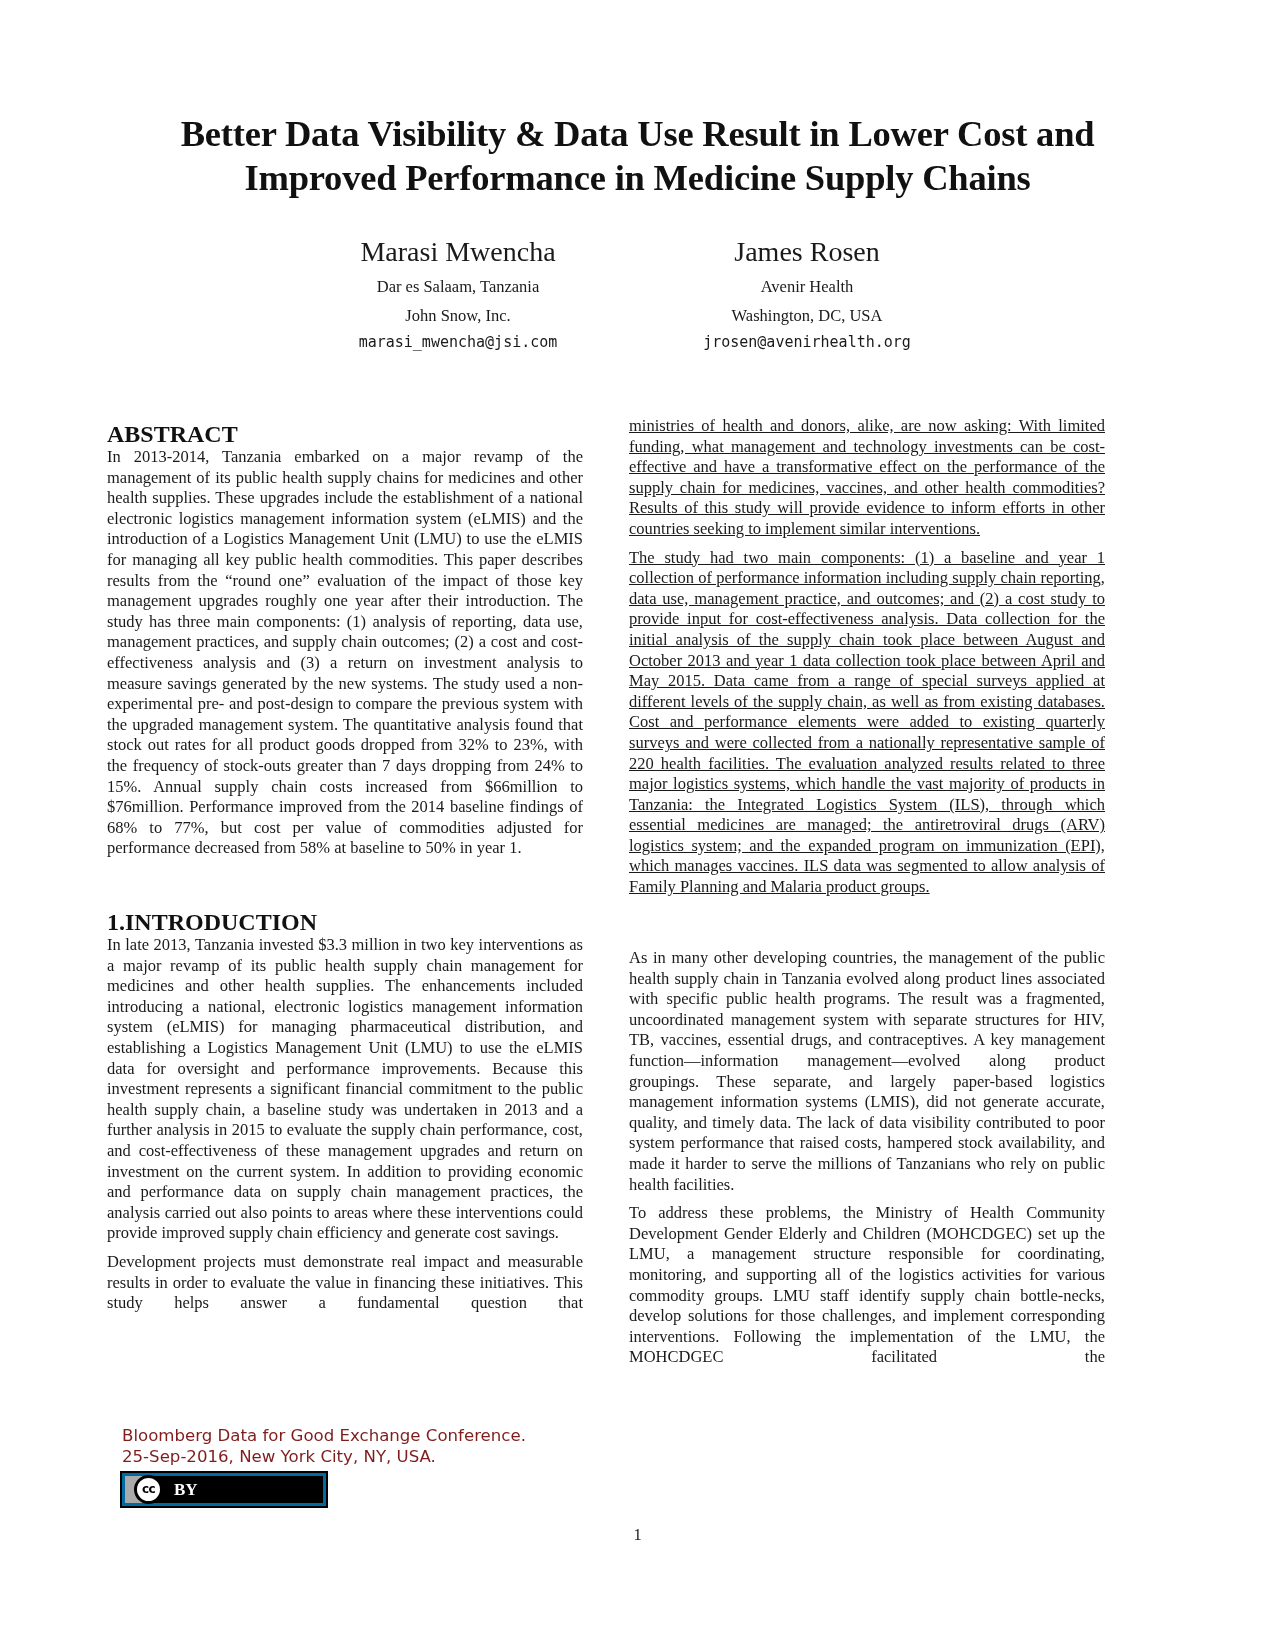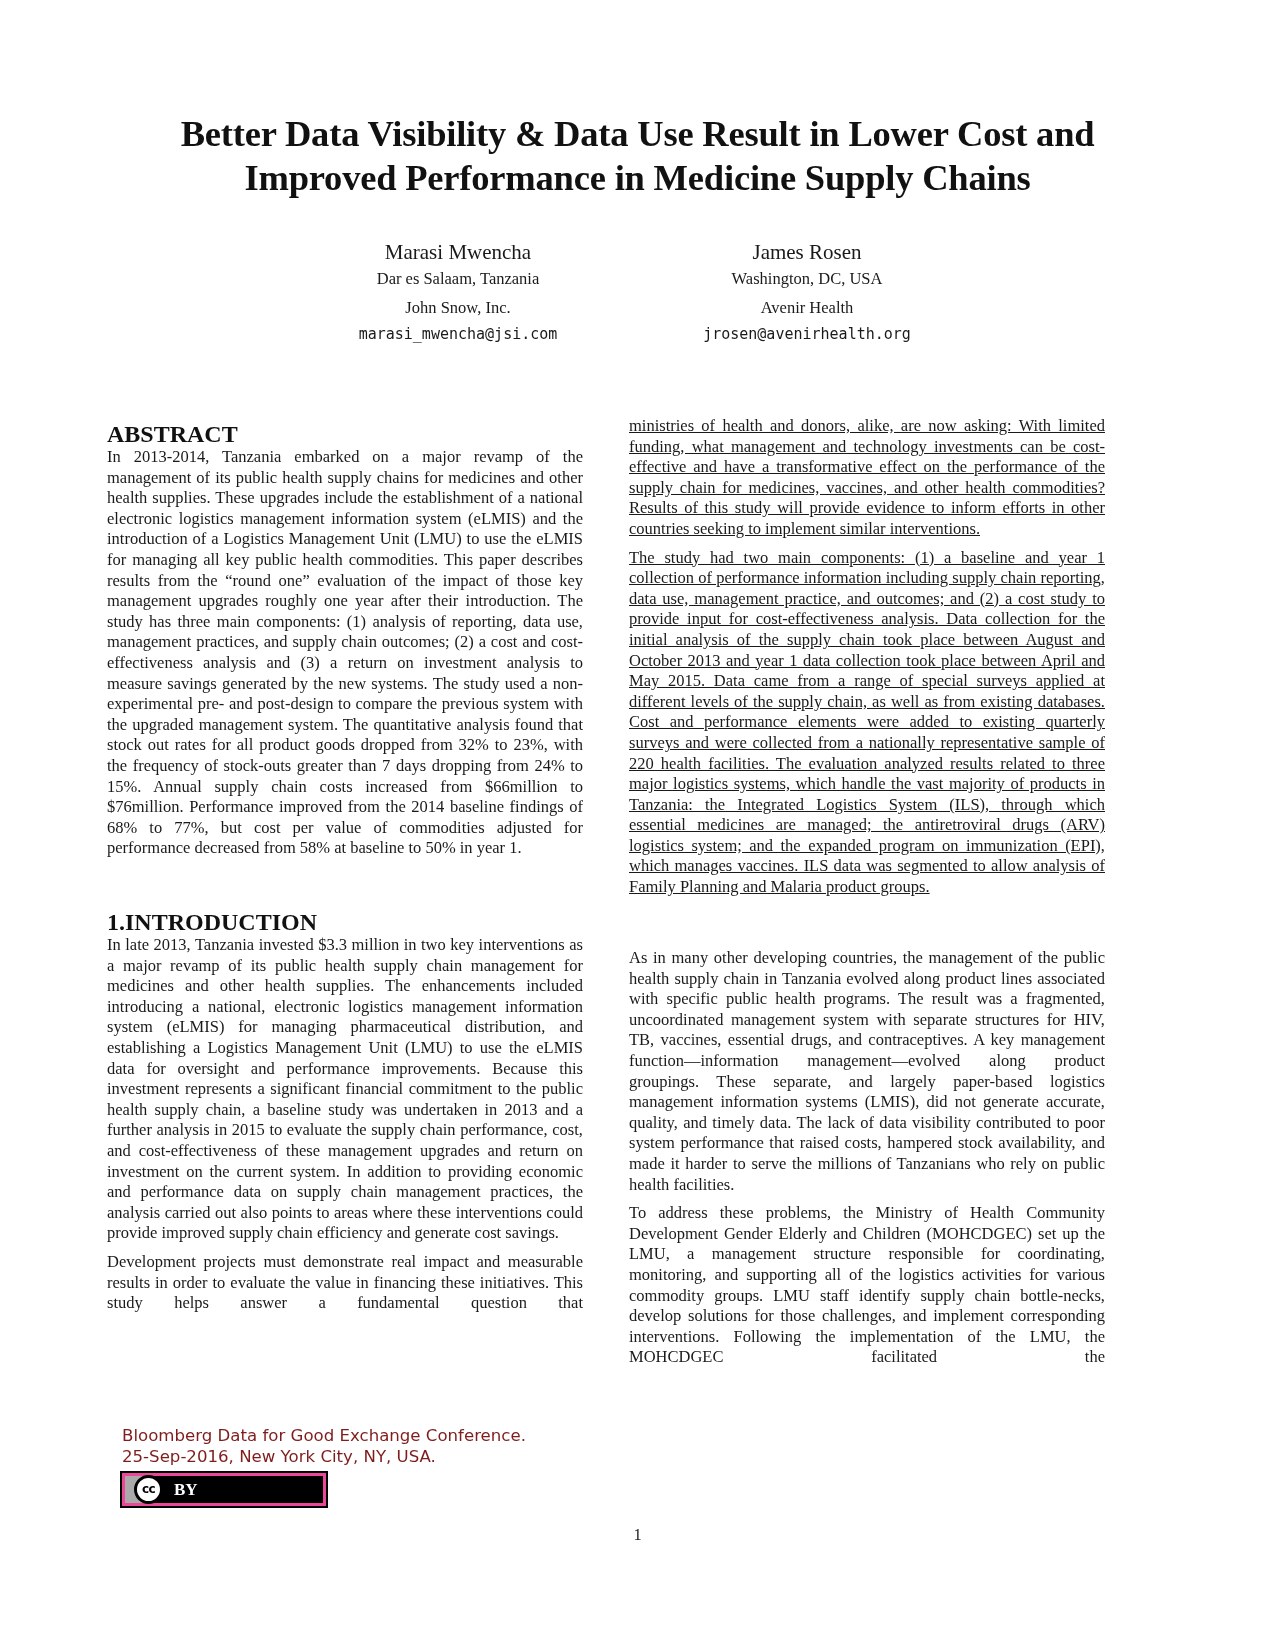--- a/index.html
+++ b/index.html
@@ -8,41 +8,41 @@
     font-family: "Liberation Serif", "DejaVu Serif", serif; color: #1a1a1a;
   }
   .title {
     position: absolute; left: 60px; width: 1155px; top: 112px;
     text-align: center; font-weight: bold; font-size: 36.5px; line-height: 44px;
     letter-spacing: -0.2px; color: #111;
   }
   .author {
     position: absolute; top: 240px; width: 340px; text-align: center;
   }
-  .author .name { font-size: 21px; line-height: 24px; }
+  .author .name { font-size: 28px; line-height: 24px; margin-bottom: 8px; }
   .author .aff { font-size: 16.5px; line-height: 29px; }
   .author .email { font-family: "DejaVu Sans Mono", "Liberation Mono", monospace; font-size: 15px; line-height: 24px; }
   #author-1 { left: 288px; }
   #author-2 { left: 637px; }
   .p {
     font-size: 16.5px; line-height: 20.6px; text-align: justify;
     margin: 0; hyphens: none;
   }
   .h {
     font-weight: bold; font-size: 24px; line-height: 26px; margin: 0; color: #111;
   }
   .block { position: absolute; }
 
   .conf {
     position: absolute; left: 122px; top: 1425px;
     font-family: "DejaVu Sans", "Liberation Sans", sans-serif; font-size: 16.6px; line-height: 21px; color: #7f1d1d;
   }
   .cc-badge {
     position: absolute; left: 120px; top: 1471px; width: 208px; height: 37px;
-    border: 2px solid #000; background: #ec4899; box-sizing: border-box;
+    border: 2px solid #000; background: #0369a1; box-sizing: border-box;
   }
   .cc-badge .inner {
     position: absolute; left: 3px; top: 3px; right: 3px; bottom: 3px; background: #000;
   }
   .cc-badge .grey { position: absolute; left: 3px; top: 3px; width: 28px; bottom: 3px; background: #aaaaaa; }
   .cc-circle {
     position: absolute; left: 12px; top: 2px; width: 29px; height: 29px; border-radius: 50%;
     background: #fff; border: 3px solid #000; box-sizing: border-box;
     font-family: "DejaVu Sans", sans-serif; font-weight: bold; font-size: 12px; line-height: 23px;
     text-align: center; color: #000; letter-spacing: -0.5px;
@@ -64,22 +64,22 @@
 </div>
 
 <div class="author" id="author-1">
   <div class="name">Marasi Mwencha</div>
   <div class="aff">Dar es Salaam, Tanzania</div>
   <div class="aff">John Snow, Inc.</div>
   <div class="email">marasi_mwencha@jsi.com</div>
 </div>
 <div class="author" id="author-2">
   <div class="name">James Rosen</div>
+  <div class="aff">Avenir Health</div>
   <div class="aff">Washington, DC, USA</div>
-  <div class="aff">Avenir Health</div>
   <div class="email">jrosen@avenirhealth.org</div>
 </div>
 
 <div>
   <div class="block" style="left:107px; top:421px; width:476px;">
     <h2 class="h">ABSTRACT</h2>
     <p class="p" style="margin-top:0;">In 2013-2014, Tanzania embarked on a major revamp of the management of its public health supply chains for medicines and other health supplies. These upgrades include the establishment of a national electronic logistics management information system (eLMIS) and the introduction of a Logistics Management Unit (LMU) to use the eLMIS for managing all key public health commodities. This paper describes results from the “round one” evaluation of the impact of those key management upgrades roughly one year after their introduction. The study has three main components: (1) analysis of reporting, data use, management practices, and supply chain outcomes; (2) a cost and cost-effectiveness analysis and (3) a return on investment analysis to measure savings generated by the new systems. The study used a non-experimental pre- and post-design to compare the previous system with the upgraded management system. The quantitative analysis found that stock out rates for all product goods dropped from 32% to 23%, with the frequency of stock-outs greater than 7 days dropping from 24% to 15%. Annual supply chain costs increased from $66million to $76million. Performance improved from the 2014 baseline findings of 68% to 77%, but cost per value of commodities adjusted for performance decreased from 58% at baseline to 50% in year 1.</p>
   </div>
 
   <div class="block" style="left:107px; top:909px; width:476px;">

